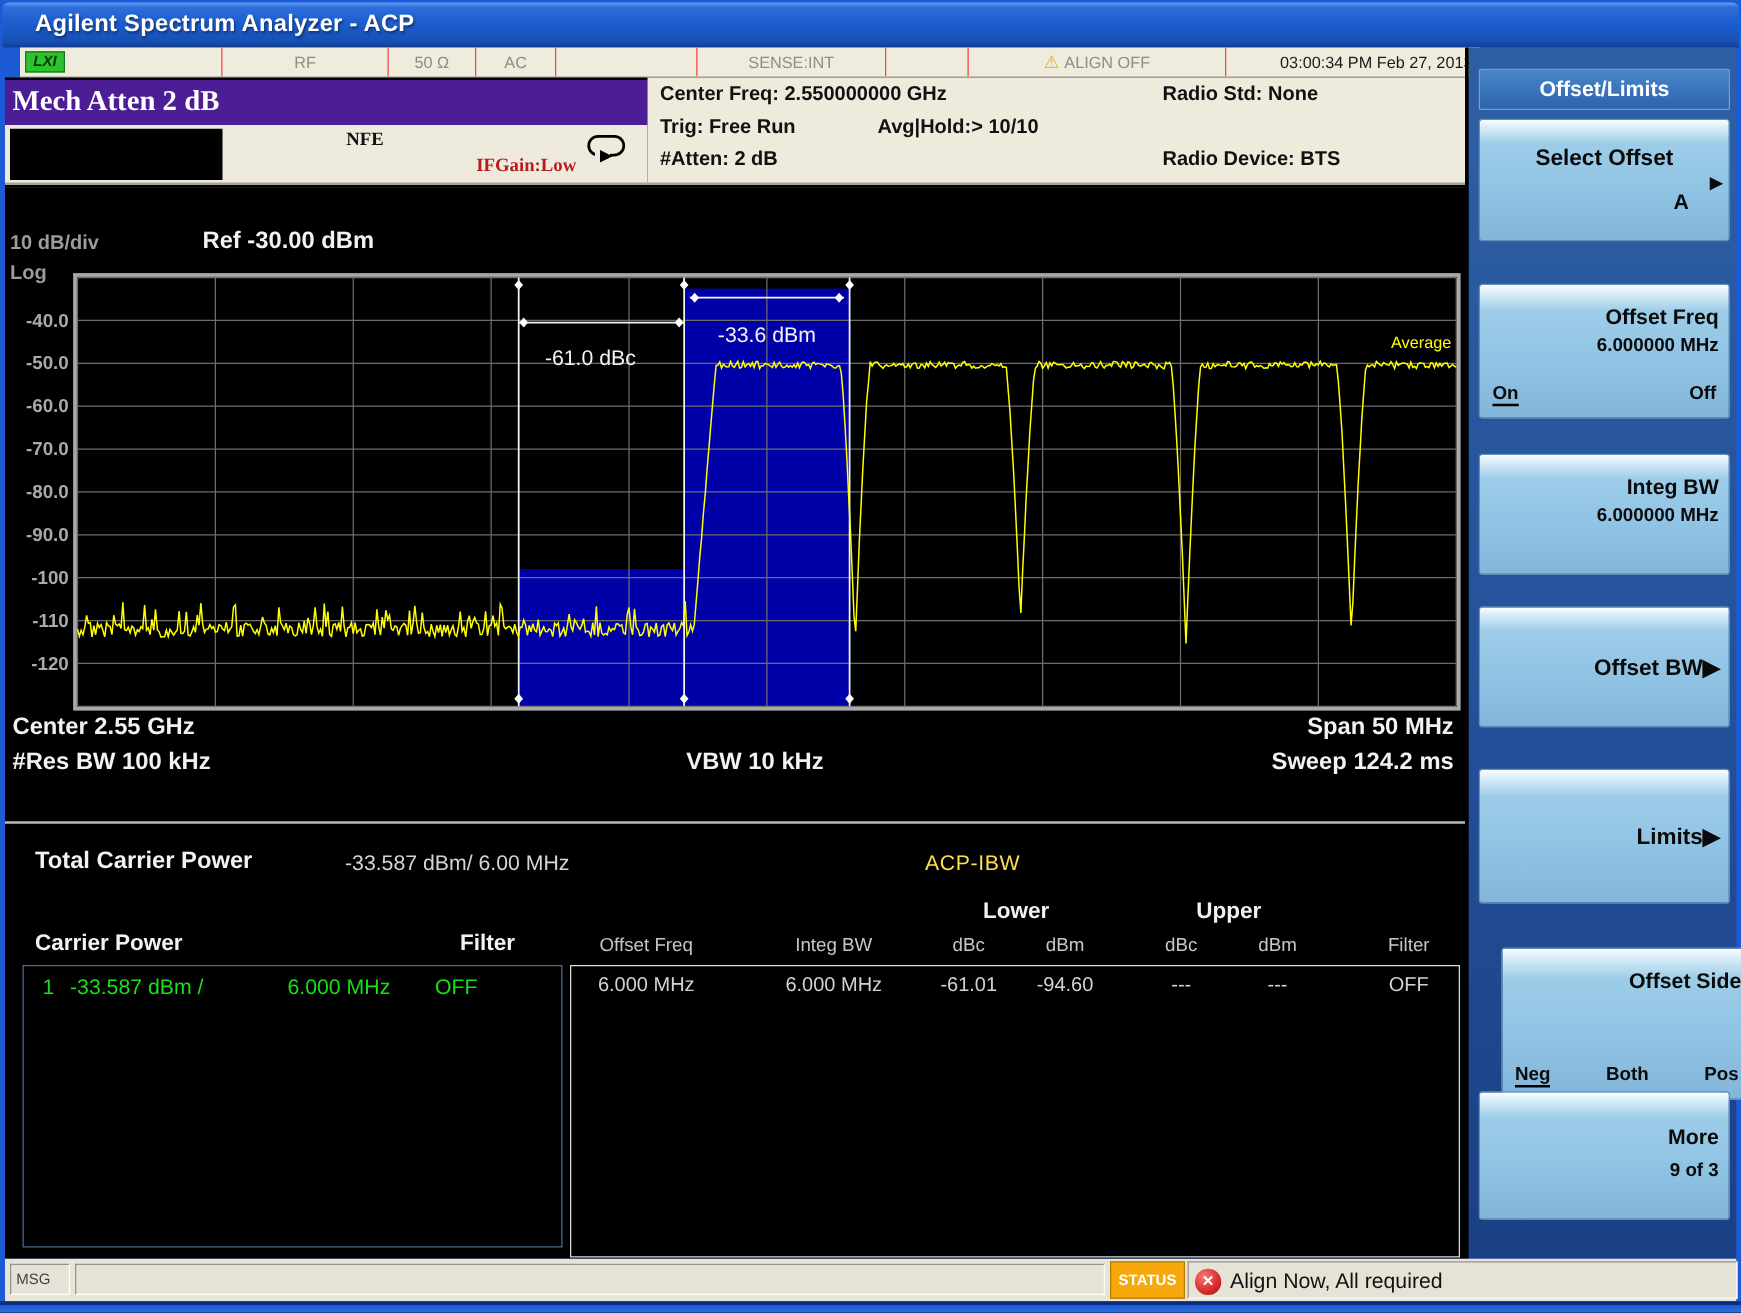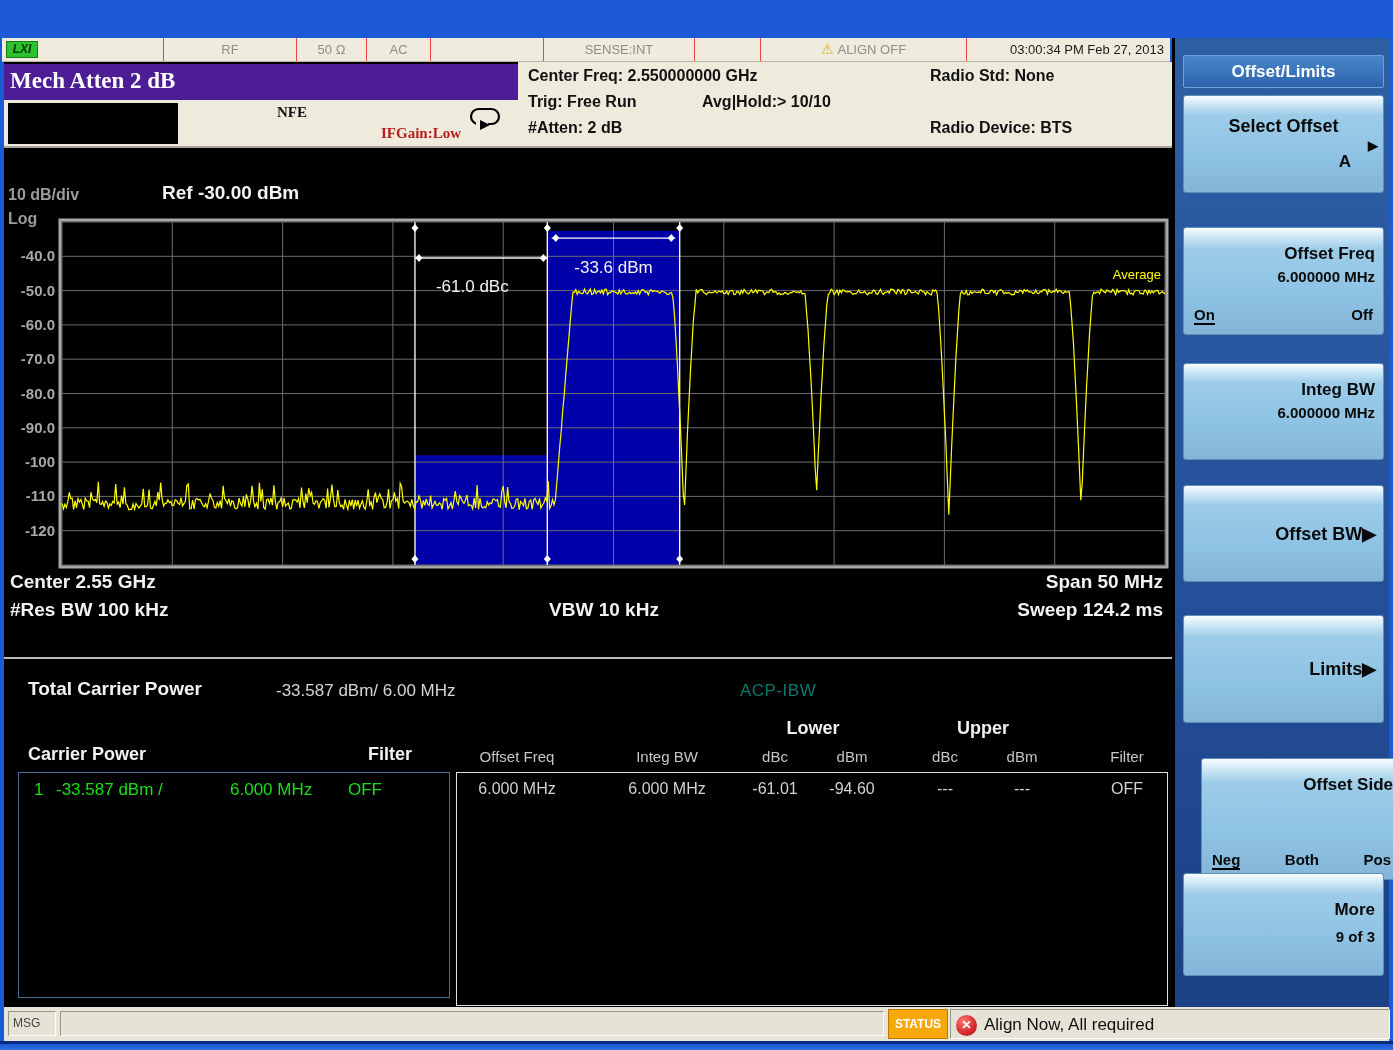--- a/index.html
+++ b/index.html
@@ -8,21 +8,21 @@
   .abs { position:absolute; }
 
   
   .titlebar { position:absolute; left:2px; top:2px; width:1389px; height:36px;
     background:linear-gradient(180deg,#63A1F2 0%,#2E6FDC 10%,#1E5FD0 42%,#1550B4 86%,#123F92 100%);
     border-radius:5px 5px 0 0; }
   .titlebar span { position:absolute; left:26px; top:7px; color:#FFF; font-weight:bold; font-size:19px;
     text-shadow:1px 1px 2px #12316E; letter-spacing:0.2px; }
 
   
-  .statusstrip { position:absolute; left:2px; top:38px; width:1168px; height:24px;
+  .statusstrip { position:absolute; left:16px; top:38px; width:1168px; height:24px;
     background:#EFECDE; border-bottom:1px solid #B8B4A8; }
   .sscell { position:absolute; top:0; height:23px; border-left:1px solid #ef4444;
     color:#8E8E84; font-size:13px; text-align:center; line-height:23px; }
   .lxi { position:absolute; left:4px; top:3px; width:32px; height:17px; background:#2FC22F;
     border:1px solid #157A15; color:#063806; font-weight:bold; font-style:italic; font-size:12px;
     text-align:center; line-height:15px; }
   .timecell { text-align:right; padding-right:6px; color:#1A1A1A; }
 
   
   .annun { position:absolute; left:4px; top:62px; width:1168px; height:88px; background:#000; }
@@ -80,20 +80,23 @@
   .bottomedge { position:absolute; left:0px; top:1041px; width:1393px; height:9px;
     background:linear-gradient(180deg,#0A2C7E 0%,#0A2C7E 34%,#1C5AD6 35%,#2E6FDC 100%); }
 
   .warnicon { color:#E6B200; font-size:14px; margin-right:4px; }
 </style>
 </head>
 <body>
 
 <div class="screen">
 
+  <div class="titlebar">
+    <span>Agilent Spectrum Analyzer - ACP</span>
+  </div>
 
   <div class="statusstrip">
     <span class="lxi">LXI</span>
     <div class="sscell" style="left:161px;width:133px;">RF</div>
     <div class="sscell" style="left:294px;width:70px;">50 Ω</div>
     <div class="sscell" style="left:364px;width:64px;">AC</div>
     <div class="sscell" style="left:428px;width:113px;"></div>
     <div class="sscell" style="left:541px;width:151px;">SENSE:INT</div>
     <div class="sscell" style="left:692px;width:66px;"></div>
     <div class="sscell" style="left:758px;width:206px;"><span class="warnicon">⚠</span><span>ALIGN OFF</span></div>
@@ -189,21 +192,21 @@
     <span class="chlabel white footer19" style="left:6px;top:449px;">#Res BW  100 kHz</span>
     <span class="chlabel white footer19" style="left:420px;top:449px;width:360px;text-align:center;">VBW  10 kHz</span>
     <span class="chlabel white footer19" style="right:9px;top:421px;">Span 50 MHz</span>
     <span class="chlabel white footer19" style="right:9px;top:449px;">Sweep  124.2 ms</span>
 
     <div class="res-divider"></div>
 
     <div class="results" id="results">
       <span class="rlabel white" style="left:24px;top:18px;font-weight:bold;font-size:19px;">Total Carrier Power</span>
       <span class="rlabel" style="left:272px;top:21px;font-size:17px;color:#D5D5D5;">-33.587 dBm/ 6.00 MHz</span>
-      <span class="rlabel" style="left:736px;top:21px;font-size:17px;color:#0f766e;letter-spacing:0.5px;">ACP-IBW</span>
+      <span class="rlabel" style="left:736px;top:21px;font-size:17px;color:#fde047;letter-spacing:0.5px;">ACP-IBW</span>
       <span class="rlabel white" style="left:24px;top:84px;font-weight:bold;font-size:18px;">Carrier Power</span>
       <span class="rlabel white" style="left:336px;top:84px;width:100px;text-align:center;font-weight:bold;font-size:18px;">Filter</span>
       <div class="box" style="left:14px;top:112px;width:432px;height:226px;border:1px solid #4A6B94;"></div>
       <div class="box" style="left:452px;top:112px;width:712px;height:234px;border:1px solid #DDDDDD;"></div>
     <div class="rlabel" style="left: 729px; top: 58px; width: 160px; text-align: center; font-weight: bold; font-size: 18px; color: rgb(240, 240, 240);">Lower</div>
         <div class="rlabel" style="left: 899px; top: 58px; width: 160px; text-align: center; font-weight: bold; font-size: 18px; color: rgb(240, 240, 240);">Upper</div>
         <div class="rlabel" style="left: 453px; top: 88px; width: 120px; text-align: center; font-size: 15px; color: rgb(198, 198, 198);">Offset Freq</div>
         <div class="rlabel" style="left: 603px; top: 88px; width: 120px; text-align: center; font-size: 15px; color: rgb(198, 198, 198);">Integ BW</div>
         <div class="rlabel" style="left: 731px; top: 88px; width: 80px; text-align: center; font-size: 15px; color: rgb(198, 198, 198);">dBc</div>
         <div class="rlabel" style="left: 808px; top: 88px; width: 80px; text-align: center; font-size: 15px; color: rgb(198, 198, 198);">dBm</div>

